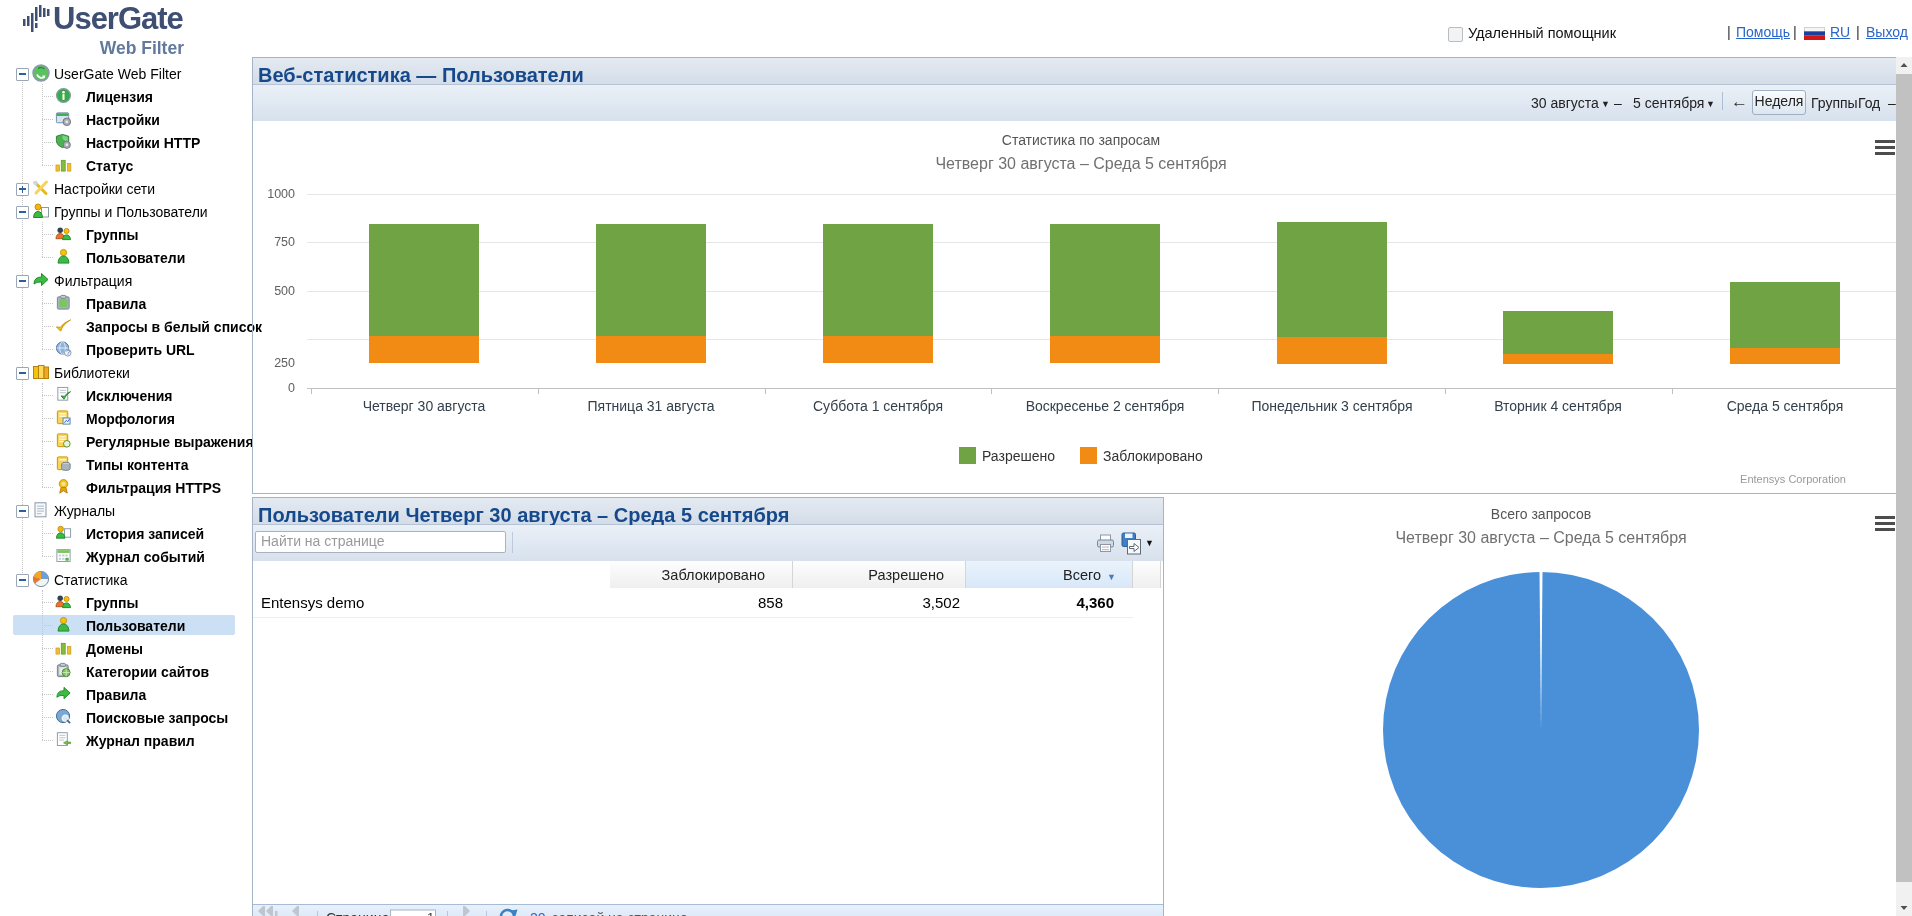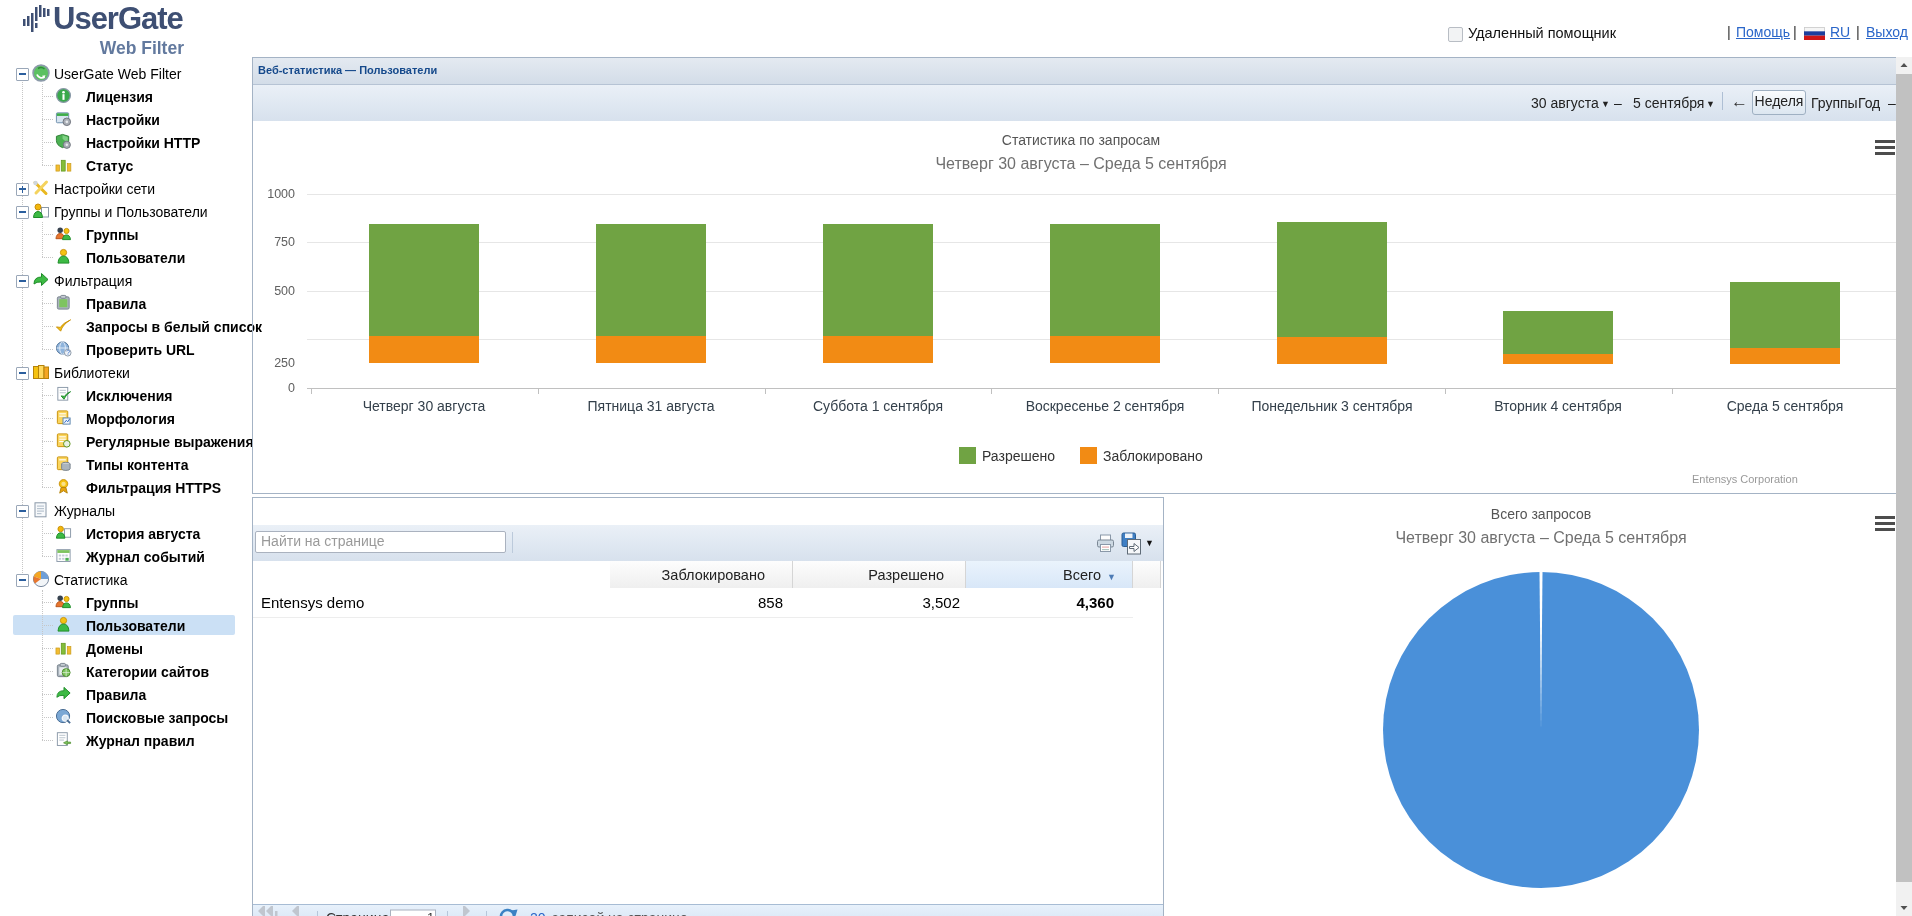--- a/index.html
+++ b/index.html
@@ -24,21 +24,21 @@
 .trow.child .ticon{left:55px;}
 .trow .txt{left:54px;}
 .trow.child .txt{left:86px;font-weight:bold;}
 .dotv{width:1px;border-left:1px dotted #c6c6c6;}
 .doth{height:1px;border-top:1px dotted #c6c6c6;}
 .tsel{position:absolute;left:13px;top:615px;width:222px;height:20px;background:#cbe0f5;border-radius:2px;}
 
 .panel{position:absolute;border:1px solid #a4b3c5;}
 .phead{position:absolute;left:0;top:0;right:0;height:26px;
  background:linear-gradient(#e4eaf1,#d3dde8);border-bottom:1px solid #b6c3d4;}
-.phead span{position:absolute;left:5px;top:5.5px;font-size:11px;font-weight:bold;color:#15498b;white-space:nowrap;}
+.phead span{position:absolute;left:5px;top:5.5px;font-size:20px;font-weight:bold;color:#15498b;white-space:nowrap;}
 #ptool{left:0;top:27px;right:0;height:36px;background:linear-gradient(#eaf0f7,#d7e1ed);}
 
 .gline{position:absolute;height:1px;background:#e6e6e6;}
 .axline{position:absolute;height:1px;background:#c0c0c0;}
 .ylab{position:absolute;width:40px;text-align:right;font-size:12.5px;color:#606060;}
 .xlab{position:absolute;top:398px;width:220px;text-align:center;font-size:14px;color:#34404b;}
 .bar{position:absolute;}
 .tick{position:absolute;top:389px;width:1px;height:5px;background:#c0c0c0;}
 .ctitle{position:absolute;text-align:center;color:#555;}
 .ham div{height:3.4px;background:#4d4d4d;margin-bottom:2.6px;}
@@ -390,21 +390,21 @@
       <div class="ebox"></div>
       <svg class="ticon" width="18" height="18" viewBox="0 0 18 18">
         <use href="#ic-page"></use>
       </svg>
       <span class="txt">Журналы</span>
     </div>
 <div class="trow child" style="top:521.5px;">
       <svg class="ticon" width="17" height="17" viewBox="0 0 18 18">
         <use href="#ic-ppl"></use>
       </svg>
-      <span class="txt">История августа</span>
+      <span class="txt">История записей</span>
     </div>
 <div class="trow child" style="top:544.5px;">
       <svg class="ticon" width="17" height="17" viewBox="0 0 18 18">
         <use href="#ic-cal"></use>
       </svg>
       <span class="txt">Журнал событий</span>
     </div>
 <div class="trow" style="top:567.5px;">
       <div class="ebox"></div>
       <svg class="ticon" width="18" height="18" viewBox="0 0 18 18">
@@ -514,28 +514,31 @@
 <div class="xlab" style="left:1448px;">Вторник 4 сентября</div>
 <div class="xlab" style="left:1675px;">Среда 5 сентября</div>
 </div>
 <div class="ctitle abs" style="left:881px;top:132px;width:400px;font-size:14px;">Статистика по запросам</div>
 <div class="ctitle abs" style="left:881px;top:155px;width:400px;font-size:16px;color:#707070;">Четверг 30 августа – Среда 5 сентября</div>
 
 <div class="abs" style="left:959px;top:447px;width:17px;height:17px;background:#70a343;"></div>
 <div class="abs" style="left:982px;top:448px;font-size:14px;color:#333;">Разрешено</div>
 <div class="abs" style="left:1080px;top:447px;width:17px;height:17px;background:#f28b14;"></div>
 <div class="abs" style="left:1103px;top:448px;font-size:14px;color:#333;">Заблокировано</div>
-<div class="abs" style="left:1692px;top:473px;width:202px;font-size:11px;color:#999;text-align:left;">Entensys Corporation</div>
+<div class="abs" style="left:1692px;top:473px;width:202px;font-size:11px;color:#999;text-align:center;">Entensys Corporation</div>
 <div class="abs ham" style="left:1875px;top:140px;width:20px;">
     <div></div>
     <div></div>
     <div></div>
   </div>
 
 <div class="panel" id="p2" style="left:252px;top:497px;width:910px;height:419px;">
+ <div class="phead">
+      <span>Пользователи Четверг 30 августа – Среда 5 сентября</span>
+    </div>
  <div class="abs" style="left:0;top:27px;right:0;height:36px;background:linear-gradient(#eaf0f7,#d7e1ed);"></div>
  <div class="abs" style="left:2px;top:33px;width:244px;height:19px;background:#fff;border:1px solid #aab2bf;border-radius:2px;font-size:14px;color:#9a9a9a;padding:1px 0 0 5px;">Найти на странице</div>
  <div class="abs" style="left:259px;top:34px;width:1px;height:21px;background:#bccadb;"></div>
 
  <div class="abs" style="left:0;top:63px;width:908px;height:28px;">
   <div class="th" style="left:357px;width:183px;">
         <span style="right:27px;">Заблокировано</span>
       </div>
   <div class="th" style="left:540px;width:173px;">
         <span style="right:21px;">Разрешено</span>

